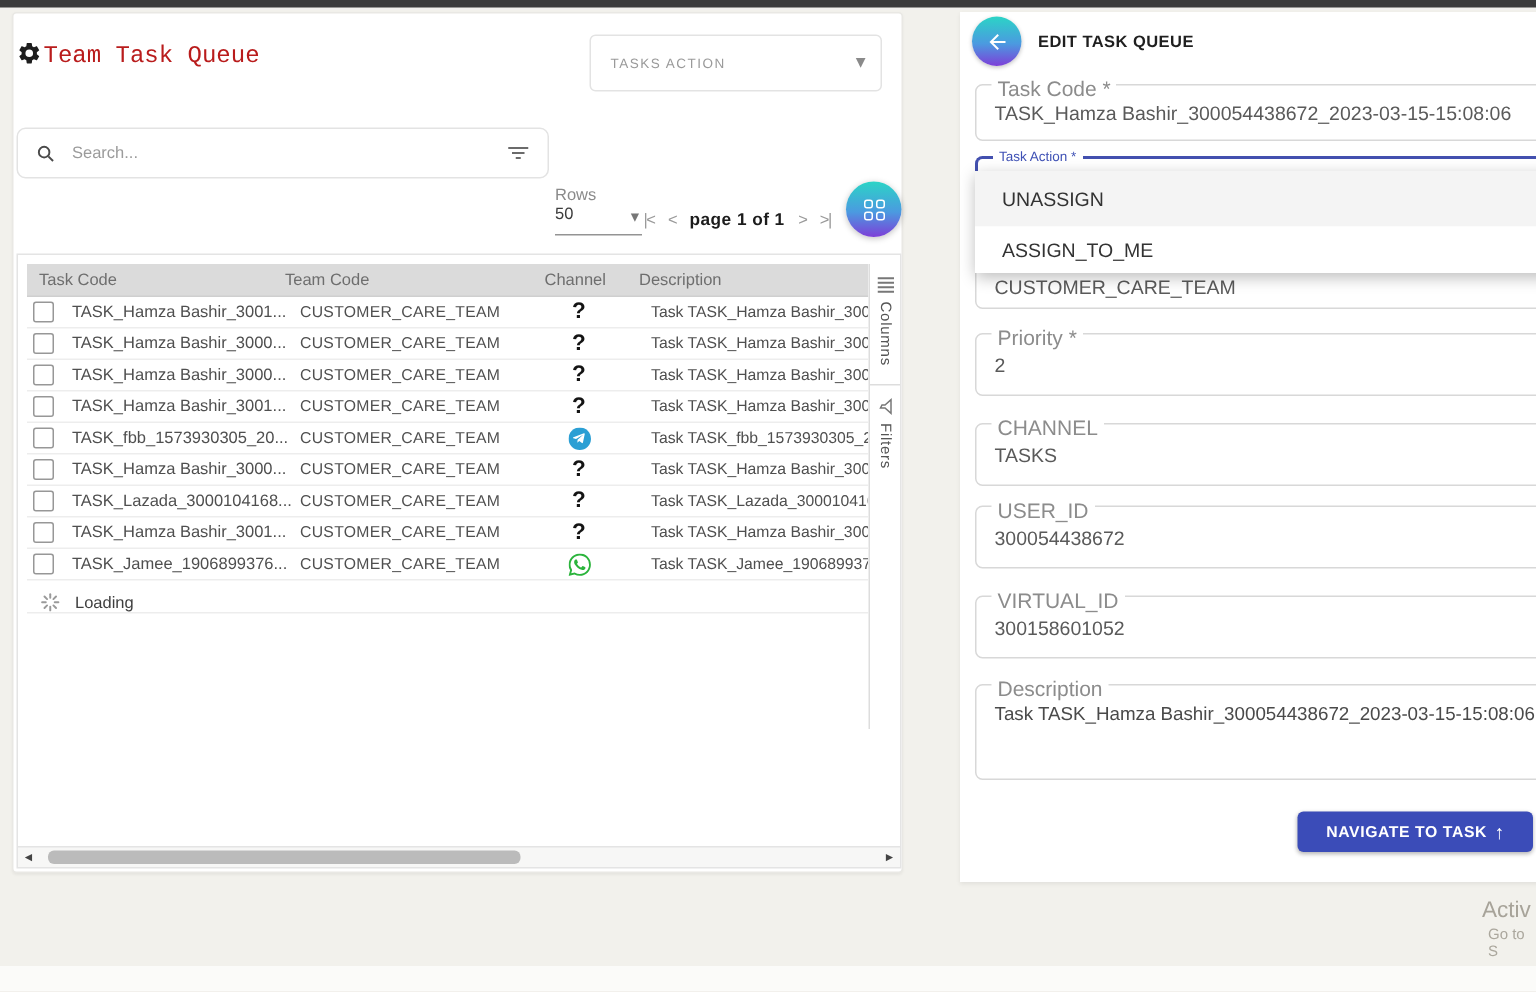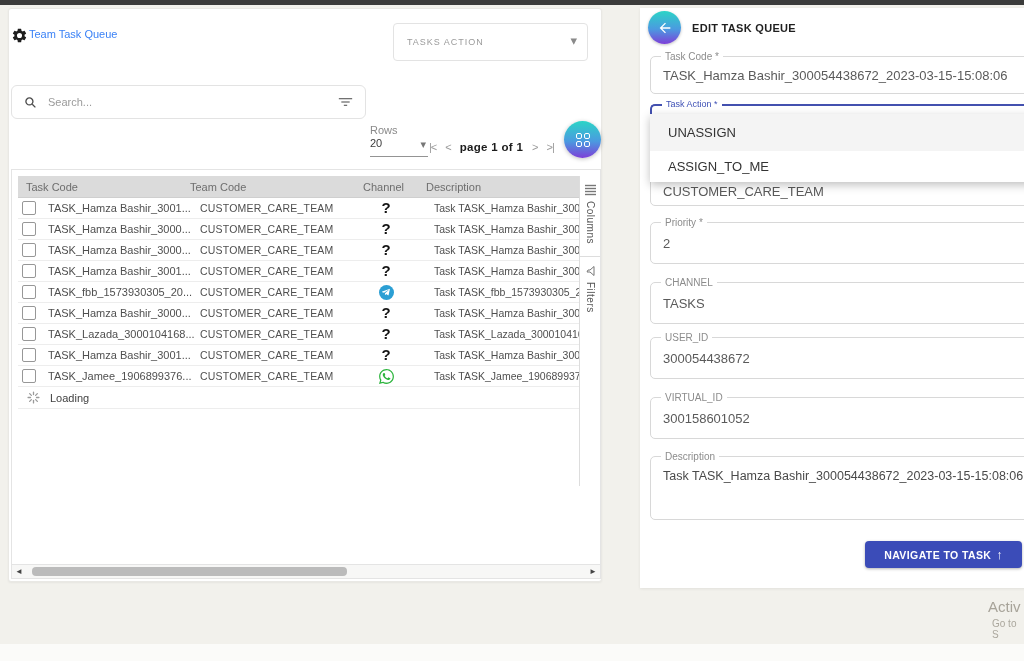--- a/index.html
+++ b/index.html
@@ -4,21 +4,21 @@
 <style>
   html,body{margin:0;padding:0;background:#e9e8e4;}
   .page{position:relative;width:1024px;height:661px;overflow:hidden;background:#f2f1ec;
         font-family:"Liberation Sans",sans-serif;-webkit-font-smoothing:antialiased;}
   .topbar{position:absolute;left:0;top:0;width:1024px;height:5px;background:#3b3b3b;}
   .bottom-strip{position:absolute;left:0;top:644px;width:1024px;height:17px;background:#fbfbf9;}
 
   
   .left-card{position:absolute;left:8px;top:8px;width:592px;height:572px;background:#fff;
              border:1px solid #e9e8e4;border-radius:3px;box-shadow:0 1px 2px rgba(0,0,0,.05);}
-  .lp-title{position:absolute;left:20px;top:19px;font-size:11px;font-weight:500;color:#3b82f6;}
+  .lp-title{position:absolute;left:20px;top:19px;font-size:16px;font-weight:500;color:#b91c1c;font-family:Liberation Mono, monospace;}
   .gear{position:absolute;left:2px;top:18px;width:17px;height:17px;}
   .tasks-action{position:absolute;left:384px;top:14px;width:193px;height:36px;border:1px solid #e3e3e3;
                 border-radius:4px;display:flex;align-items:center;background:#fff;cursor:pointer;}
   .tasks-action .lbl{margin-left:13px;font-size:9px;letter-spacing:1px;color:#9a9a9a;}
   .tasks-action .caret{position:absolute;right:10px;top:9px;font-size:13px;color:#8a8a8a;}
   .searchbox{position:absolute;left:2px;top:76px;width:353px;height:32px;border:1px solid #e3e3e3;
              border-radius:6px;background:#fff;display:flex;align-items:center;}
   .searchbox svg.mag{margin-left:12px;}
   .searchbox input{border:none;outline:none;margin-left:9px;font-size:11px;color:#555;width:250px;
                    font-family:"Liberation Sans",sans-serif;}
@@ -49,21 +49,21 @@
   .th-desc{flex:1;padding-left:26px;}
   .trow{display:flex;align-items:center;height:20px;border-bottom:1px solid #ededed;font-size:11px;color:#4f4f4f;
         white-space:nowrap;cursor:pointer;}
   .cbw{width:26px;padding-left:4px;box-sizing:border-box;display:flex;align-items:center;}
   .cb{width:12px;height:12px;border:1.6px solid #979797;border-radius:2px;background:#fff;}
   .c-task{width:154px;padding-left:4px;box-sizing:border-box;overflow:hidden;}
   .c-team{width:166px;padding-left:2px;box-sizing:border-box;font-size:10.5px;letter-spacing:.2px;overflow:hidden;}
   .c-chan{width:44px;display:flex;justify-content:center;align-items:center;}
   .c-desc{flex:1;padding-left:26px;font-size:10.5px;overflow:hidden;}
   .qmark{font-size:15px;font-weight:800;color:#141414;line-height:14px;}
-  .loading-row{display:flex;align-items:center;height:21px;border-bottom:1px solid #ededed;padding-left:9px;
+  .loading-row{display:flex;align-items:flex-end;height:21px;border-bottom:1px solid #ededed;padding-left:9px;
                font-size:11px;color:#3f3f3f;}
   .loading-row .txt{margin-left:10px;}
 
   .side-toolbar{position:absolute;right:0;top:6px;width:20px;height:310px;border-left:1px solid #ddd;background:#fff;}
   .vbtn{display:flex;flex-direction:column;align-items:center;padding-top:8px;cursor:pointer;}
   .vbtn .vlabel{writing-mode:vertical-rl;font-size:10px;color:#555;letter-spacing:.5px;margin-top:5px;}
   .vbtn.first{height:72px;border-bottom:1px solid #ddd;}
   .vbtn.second{height:70px;}
 
   .hscroll{position:absolute;left:0;right:0;bottom:0;height:13px;border-top:1px solid #e4e4e4;background:#f7f7f6;
@@ -74,21 +74,21 @@
 
   
   .right-card{position:absolute;left:640px;top:8px;width:416px;height:580px;background:#fff;
               box-shadow:0 1px 3px rgba(0,0,0,.07);}
   .back-btn{position:absolute;left:8px;top:3px;width:33px;height:33px;border-radius:50%;
             background:linear-gradient(180deg,#2bd4c6 0%,#4b9ae0 55%,#7d3fd8 100%);
             display:flex;align-items:center;justify-content:center;cursor:pointer;box-shadow:0 1px 3px rgba(0,0,0,.25);}
   .rp-title{position:absolute;left:52px;top:14px;font-size:11px;font-weight:700;color:#1f1f1f;letter-spacing:.3px;}
 
   .field{position:absolute;left:10px;width:420px;border:1px solid #d8d8d8;border-radius:5px;background:#fff;box-sizing:border-box;}
-  .field .flabel{position:absolute;left:10px;top:-6px;font-size:10px;color:#8c8c8c;background:#fff;padding:0 4px;text-align:center;}
+  .field .flabel{position:absolute;left:10px;top:-6px;font-size:14px;color:#8c8c8c;background:#fff;padding:0 4px;text-align:center;}
   .field .fvalue{position:absolute;left:12px;font-size:13px;color:#5a5a5a;white-space:nowrap;}
   .f-taskcode{top:48px;height:38px;}  .f-taskcode .fvalue{top:11px;}
   .f-teamcode{top:150px;height:48px;} .f-teamcode .fvalue{top:25px;}
   .f-priority{top:214px;height:42px;} .f-priority .fvalue{top:13px;}
   .f-channel{top:274px;height:42px;}  .f-channel .fvalue{top:13px;}
   .f-userid{top:329px;height:42px;}   .f-userid .fvalue{top:13px;text-align:right;}
   .f-virtualid{top:389px;height:42px;}.f-virtualid .fvalue{top:13px;}
   .f-desc{top:448px;height:64px;}     .f-desc .fvalue{top:12px;font-size:12.5px;color:#4a4a4a;}
 
   .ta-notch{position:absolute;left:10px;top:96px;width:420px;height:10px;
@@ -135,21 +135,21 @@
       <input type="text" placeholder="Search..." style="">
       <svg class="filter-ic" width="15" height="12" viewBox="0 0 18 12" stroke="#6b6b6b" stroke-width="1.5">
           <line x1="1" y1="2" x2="17" y2="2"></line>
           <line x1="4" y1="6" x2="14" y2="6"></line>
           <line x1="7" y1="10" x2="11" y2="10"></line>
         </svg>
     </div>
 
     <div class="rows-label">Rows</div>
     <div class="rows-select">
-      <span>20</span>
+      <span>50</span>
       <span class="caret">▾</span>
     </div>
 
     <div class="pager">
       <span class="pbtn">|&lt;</span>
       <span class="pbtn">&lt;</span>
       <span class="ptext">page 1 of 1</span>
       <span class="pbtn">&gt;</span>
       <span class="pbtn">&gt;|</span>
     </div>

